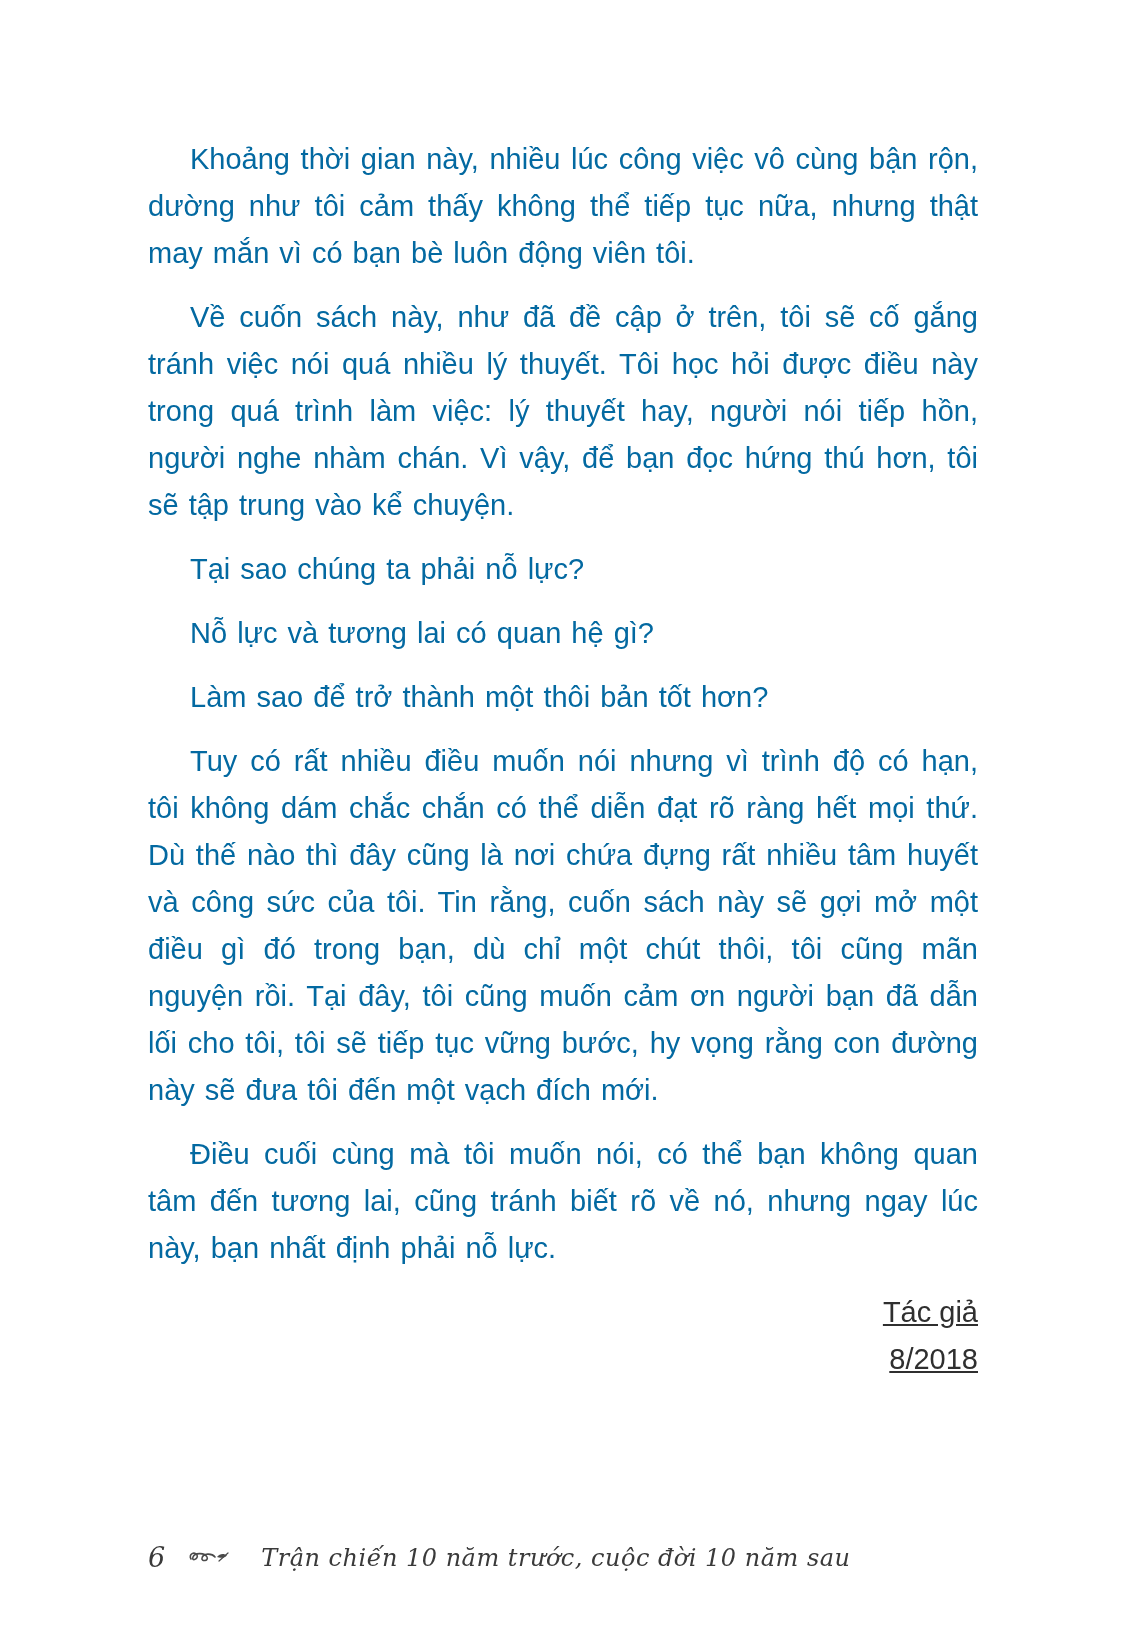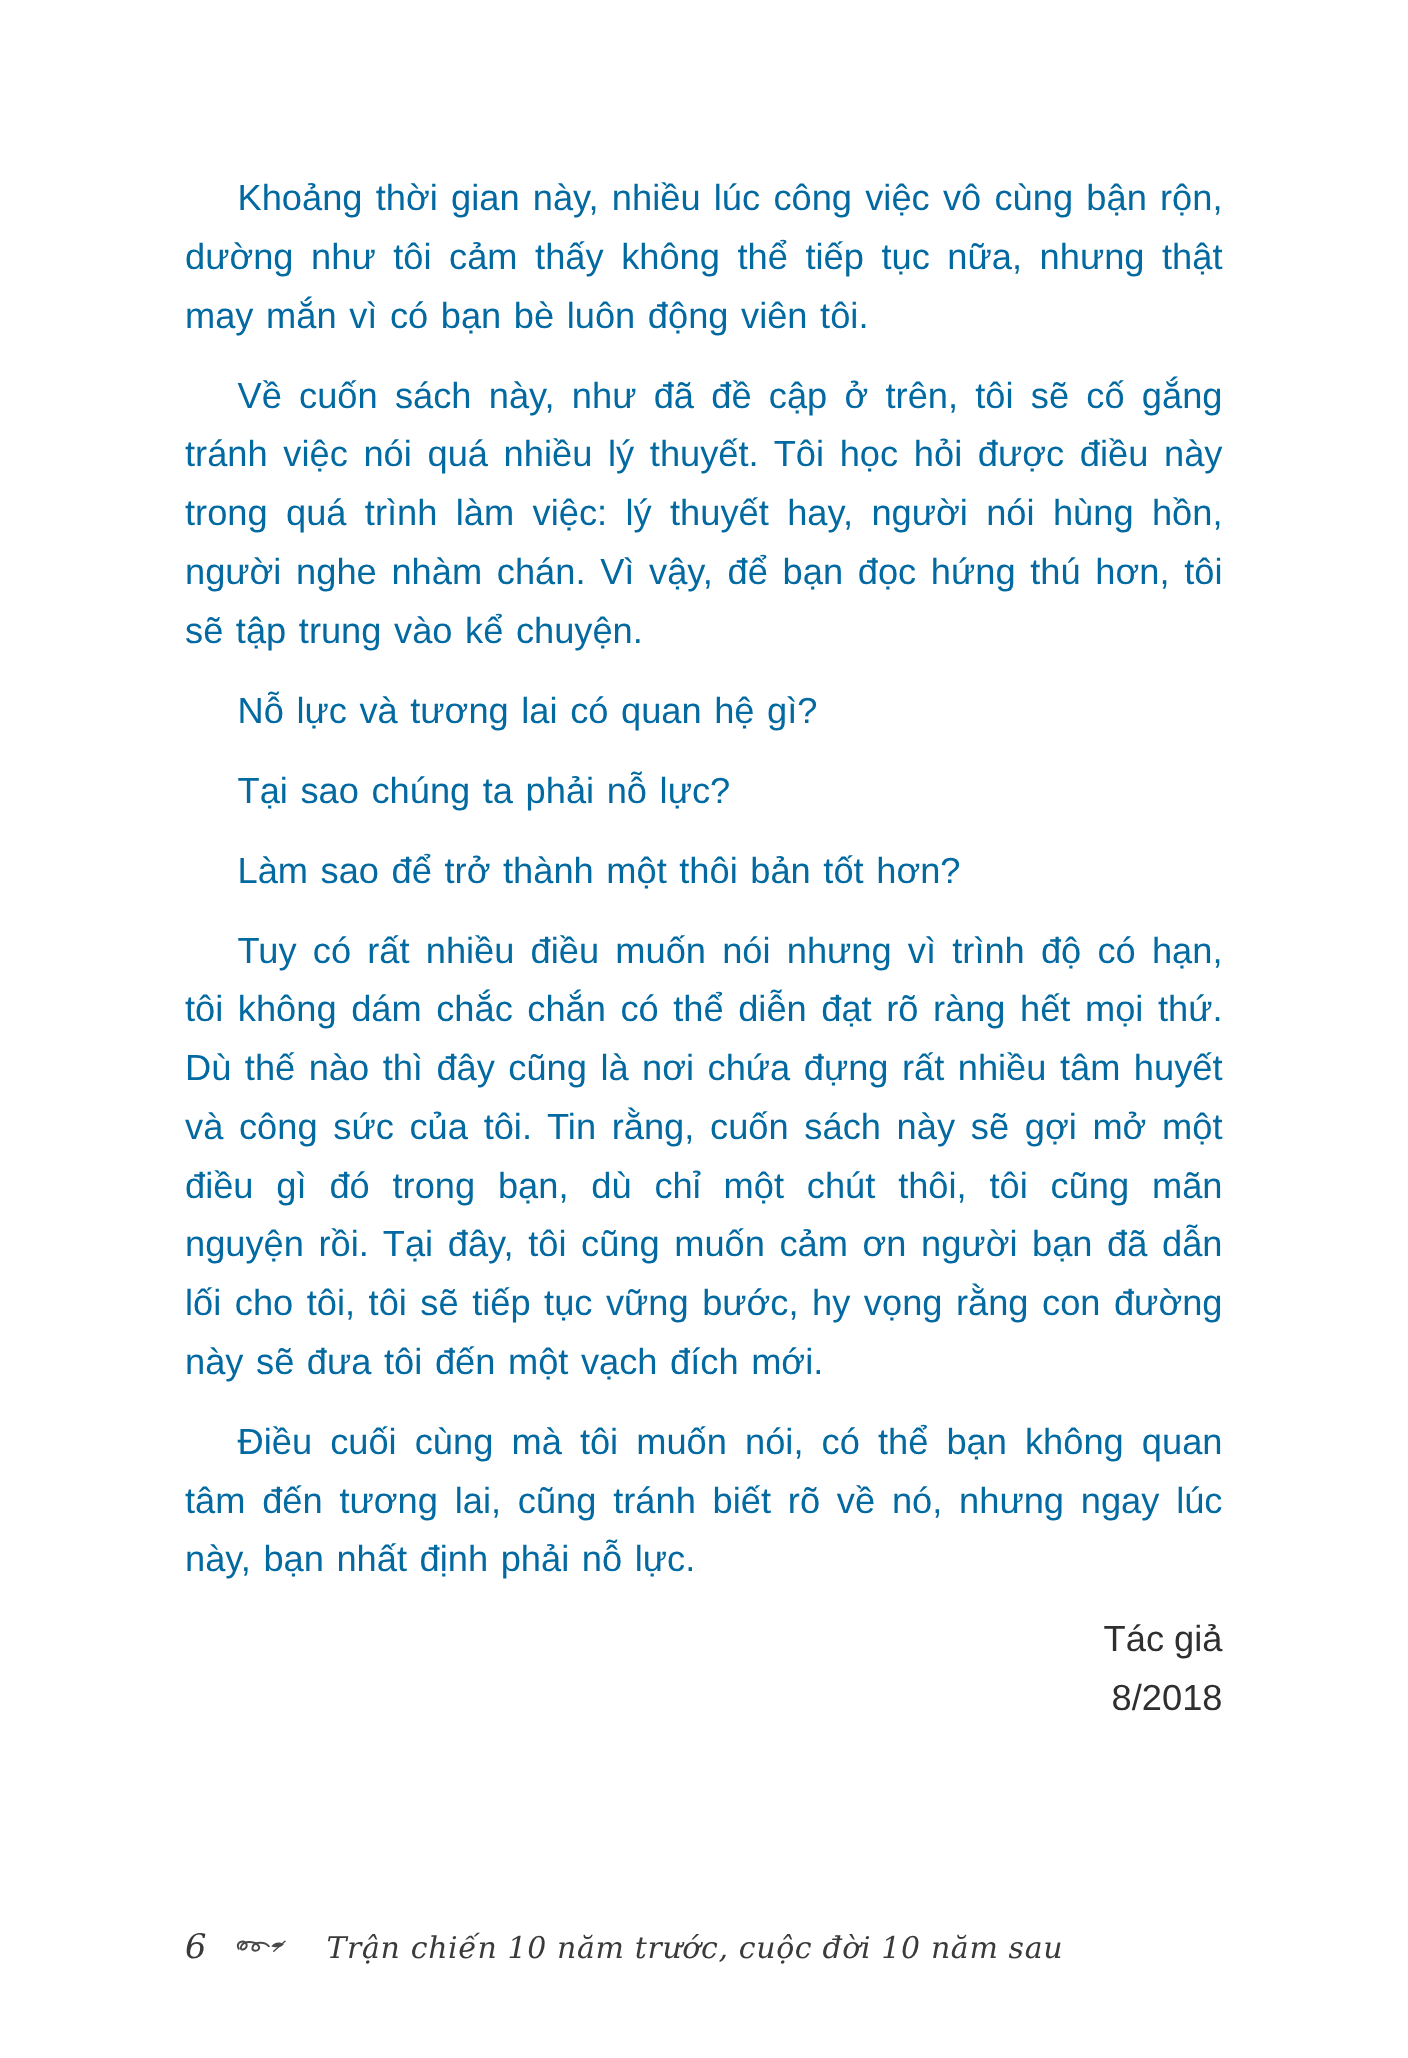--- a/index.html
+++ b/index.html
@@ -31,20 +31,21 @@
   }
   .question {
     text-align: left;
   }
   .signature {
     margin-top: 12px;
     text-align: right;
     font-size: 29px;
     line-height: 47px;
     color: #2f2f2f;
+    text-decoration: underline;
   }
   .footer {
     position: absolute;
     left: 148px;
     top: 1538px;
     height: 40px;
     display: flex;
     align-items: center;
     color: #3a3a3a;
     font-family: "DejaVu Serif", "Liberation Serif", serif;
@@ -63,23 +64,23 @@
     line-height: 40px;
     letter-spacing: 0.5px;
     white-space: nowrap;
   }
 </style>
 </head>
 <body>
 
 <div class="content">
   <p class="para">Khoảng thời gian này, nhiều lúc công việc vô cùng bận rộn, dường như tôi cảm thấy không thể tiếp tục nữa, nhưng thật may mắn vì có bạn bè luôn động viên tôi.</p>
-  <p class="para">Về cuốn sách này, như đã đề cập ở trên, tôi sẽ cố gắng tránh việc nói quá nhiều lý thuyết. Tôi học hỏi được điều này trong quá trình làm việc: lý thuyết hay, người nói hùng hồn, người nghe nhàm chán. Vì vậy, để bạn đọc hứng thú hơn, tôi sẽ tập trung vào kể chuyện.</p>
+  <p class="para">Về cuốn sách này, như đã đề cập ở trên, tôi sẽ cố gắng tránh việc nói quá nhiều lý thuyết. Tôi học hỏi được điều này trong quá trình làm việc: lý thuyết hay, người nói tiếp hồn, người nghe nhàm chán. Vì vậy, để bạn đọc hứng thú hơn, tôi sẽ tập trung vào kể chuyện.</p>
+  <p class="para question">Tại sao chúng ta phải nỗ lực?</p>
   <p class="para question">Nỗ lực và tương lai có quan hệ gì?</p>
-  <p class="para question">Tại sao chúng ta phải nỗ lực?</p>
   <p class="para question">Làm sao để trở thành một thôi bản tốt hơn?</p>
   <p class="para">Tuy có rất nhiều điều muốn nói nhưng vì trình độ có hạn, tôi không dám chắc chắn có thể diễn đạt rõ ràng hết mọi thứ. Dù thế nào thì đây cũng là nơi chứa đựng rất nhiều tâm huyết và công sức của tôi. Tin rằng, cuốn sách này sẽ gợi mở một điều gì đó trong bạn, dù chỉ một chút thôi, tôi cũng mãn nguyện rồi. Tại đây, tôi cũng muốn cảm ơn người bạn đã dẫn lối cho tôi, tôi sẽ tiếp tục vững bước, hy vọng rằng con đường này sẽ đưa tôi đến một vạch đích mới.</p>
   <p class="para">Điều cuối cùng mà tôi muốn nói, có thể bạn không quan tâm đến tương lai, cũng tránh biết rõ về nó, nhưng ngay lúc này, bạn nhất định phải nỗ lực.</p>
 
   <div class="signature">
     <div>Tác giả</div>
     <div>8/2018</div>
   </div>
 </div>
 

